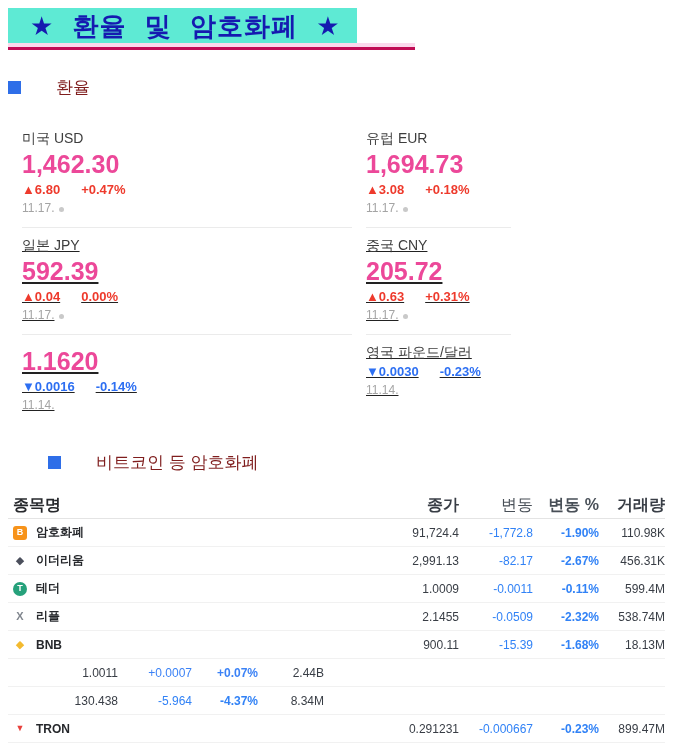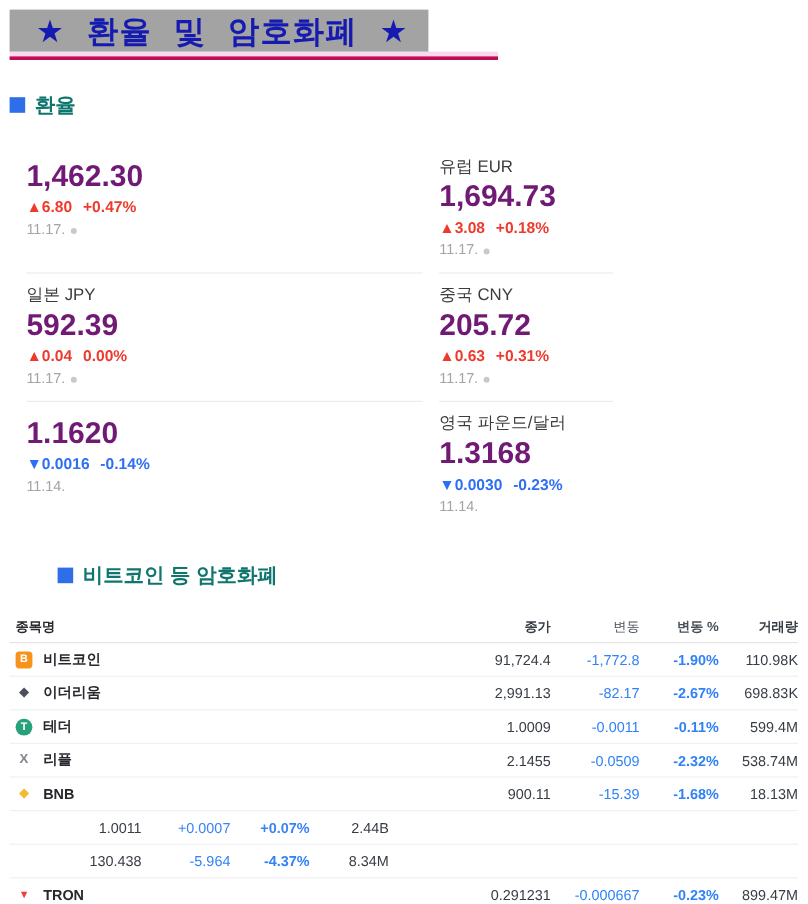--- a/index.html
+++ b/index.html
@@ -1,46 +1,46 @@
 <!DOCTYPE html>
 <html><head>
 <meta charset="utf-8">
 <style>
   html,body{margin:0;padding:0;background:#fff;}
   body{font-family:"Liberation Sans","DejaVu Sans",sans-serif;color:#222;}
   .page{width:673px;height:753px;box-sizing:border-box;overflow:hidden;background:#fff;}
 
   
   .header{margin:8px 0 0 8px;}
-  .title-box{display:inline-block;background:#a3a3a3;color:#151ab0;font-weight:bold;
+  .title-box{display:inline-block;background:#5eead4;color:#151ab0;font-weight:bold;
              font-size:26px;line-height:34px;padding:1px 16px 0 22px;letter-spacing:1px;word-spacing:10px;}
   .title-rule{width:407px;height:4px;background:#fbd9ec;border-bottom:3px solid #c00c54;}
 
   
-  .section-title{margin:26px 0 0 8px;font-size:17px;font-weight:700;color:#0f766e;display:flex;align-items:center;}
+  .section-title{margin:26px 0 0 8px;font-size:17px;font-weight:400;color:#7f1d1d;display:flex;align-items:center;gap:27px;}
   .section-title .sq{width:13px;height:13px;background:#2e6ee8;margin-right:8px;flex:none;}
   .section-title.crypto{margin-top:27px;padding-left:40px;}
 
   
   .fx-grid{margin:22px 0 0 22px;display:grid;grid-template-columns:330px 145px;column-gap:14px;}
   .fx-cell{padding:9px 0 11px;}
-  .fx-cell.bordered{border-top:1px solid #ebebeb;}
+  .fx-cell.bordered{border-top:1px solid #ebebeb;text-decoration:underline;}
   .fx-name{font-size:14px;color:#3d3d3d;line-height:17px;}
-  .fx-price{font-size:25px;font-weight:700;color:#701a75;line-height:30px;margin-top:2px;}
+  .fx-price{font-size:25px;font-weight:700;color:#ec4899;line-height:30px;margin-top:2px;}
   .fx-change{font-size:13px;font-weight:600;line-height:17px;margin-top:2px;}
-  .fx-change .pct{margin-left:9px;}
+  .fx-change .pct{margin-left:21px;}
   .fx-change.up{color:#ee3a2c;}
   .fx-change.down{color:#2d6ff2;}
   .fx-date{font-size:12px;color:#a4a4a4;margin-top:3px;line-height:15px;}
   .fx-date .dot{display:inline-block;width:5px;height:5px;border-radius:50%;background:#c9c9c9;margin-left:5px;}
 
   
   .crypto-table{margin:18px 8px 0 8px;width:657px;}
   .c-row{display:flex;align-items:center;height:27px;border-bottom:1px solid #f1f1f1;font-size:12px;}
-  .c-row.head{height:26px;border-bottom:1px solid #e4e4e4;font-size:11px;font-weight:700;color:#484f57;}
+  .c-row.head{height:26px;border-bottom:1px solid #e4e4e4;font-size:16px;font-weight:700;color:#484f57;}
   .col{box-sizing:border-box;}
   .col.name{flex:1;display:flex;align-items:center;padding-left:5px;font-weight:700;color:#26282c;}
   .col.close{width:110px;text-align:right;color:#383d45;}
   .col.change{width:74px;text-align:right;font-weight:400;}
   .col.pct{width:66px;text-align:right;font-weight:700;}
   .col.vol{width:66px;text-align:right;color:#383d45;}
   .col.change.down,.col.pct.down{color:#3182f6;}
   .col.change.up,.col.pct.up{color:#3b82f6;}
 
   
@@ -66,20 +66,21 @@
   </div>
 
   <div class="section-title">
     <span class="sq"></span>
     <span>환율</span>
   </div>
 
   <div class="fx-grid">
 
     <div class="fx-cell">
+      <div class="fx-name">미국 USD</div>
       <div class="fx-price">1,462.30</div>
       <div class="fx-change up">
         <span>▲6.80</span><span class="pct">+0.47%</span>
       </div>
       <div class="fx-date"><span>11.17.</span><span class="dot"></span></div>
     </div>
 
     <div class="fx-cell">
       <div class="fx-name">유럽 EUR</div>
       <div class="fx-price">1,694.73</div>
@@ -110,21 +111,20 @@
     <div class="fx-cell bordered">
       <div class="fx-price">1.1620</div>
       <div class="fx-change down">
         <span>▼0.0016</span><span class="pct">-0.14%</span>
       </div>
       <div class="fx-date"><span>11.14.</span></div>
     </div>
 
     <div class="fx-cell bordered">
       <div class="fx-name">영국 파운드/달러</div>
-      <div class="fx-price">1.3168</div>
       <div class="fx-change down">
         <span>▼0.0030</span><span class="pct">-0.23%</span>
       </div>
       <div class="fx-date"><span>11.14.</span></div>
     </div>
 
   </div>
 
   <div class="section-title crypto">
     <span class="sq"></span>
@@ -137,37 +137,37 @@
       <div class="col name">종목명</div>
       <div class="col close">종가</div>
       <div class="col change" style="color:#484f57;">변동</div>
       <div class="col pct" style="color:#484f57;">변동 %</div>
       <div class="col vol">거래량</div>
     </div>
 
     <div class="c-row">
       <div class="col name">
           <span class="ic ic-btc"></span>
-          <span>비트코인</span>
+          <span>암호화폐</span>
         </div>
       <div class="col close">91,724.4</div>
       <div class="col change down">-1,772.8</div>
       <div class="col pct down">-1.90%</div>
       <div class="col vol">110.98K</div>
     </div>
 
     <div class="c-row">
       <div class="col name">
           <span class="ic ic-eth"></span>
           <span>이더리움</span>
         </div>
       <div class="col close">2,991.13</div>
       <div class="col change down">-82.17</div>
       <div class="col pct down">-2.67%</div>
-      <div class="col vol">698.83K</div>
+      <div class="col vol">456.31K</div>
     </div>
 
     <div class="c-row">
       <div class="col name">
           <span class="ic ic-usdt"></span>
           <span>테더</span>
         </div>
       <div class="col close">1.0009</div>
       <div class="col change down">-0.0011</div>
       <div class="col pct down">-0.11%</div>

